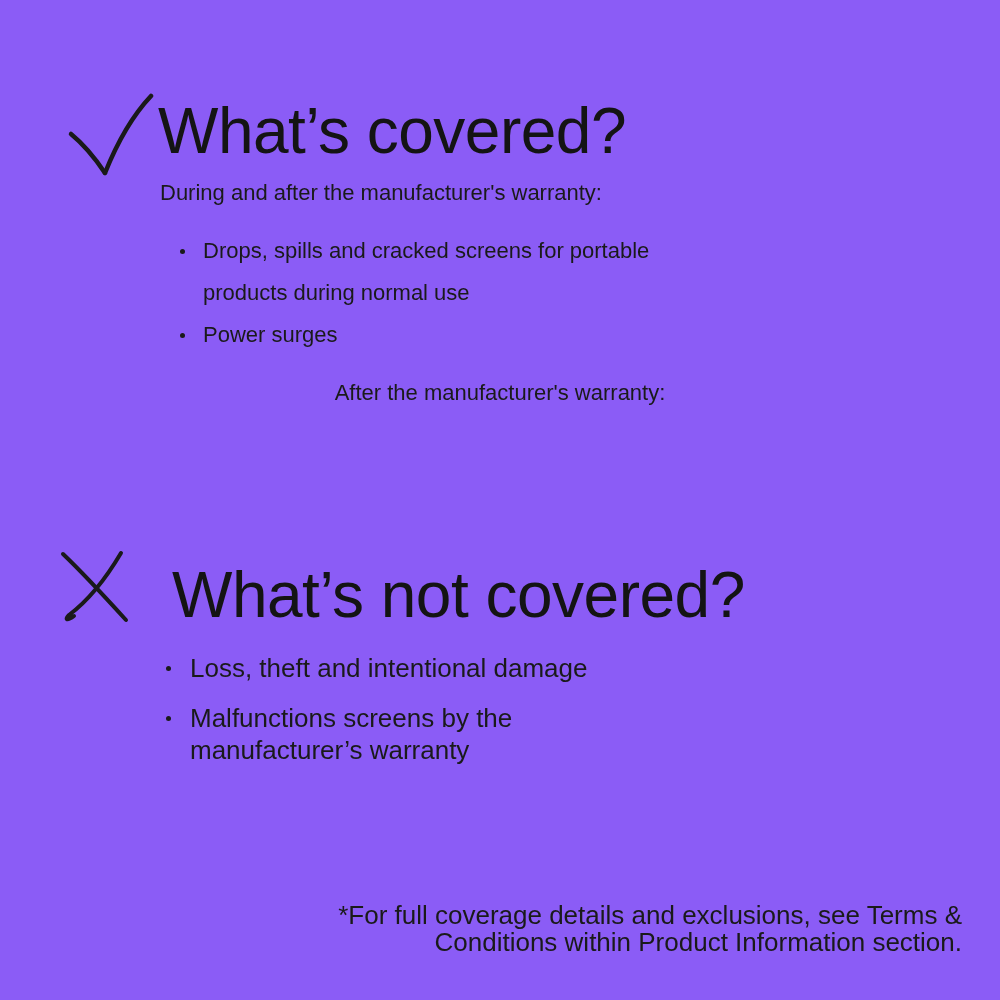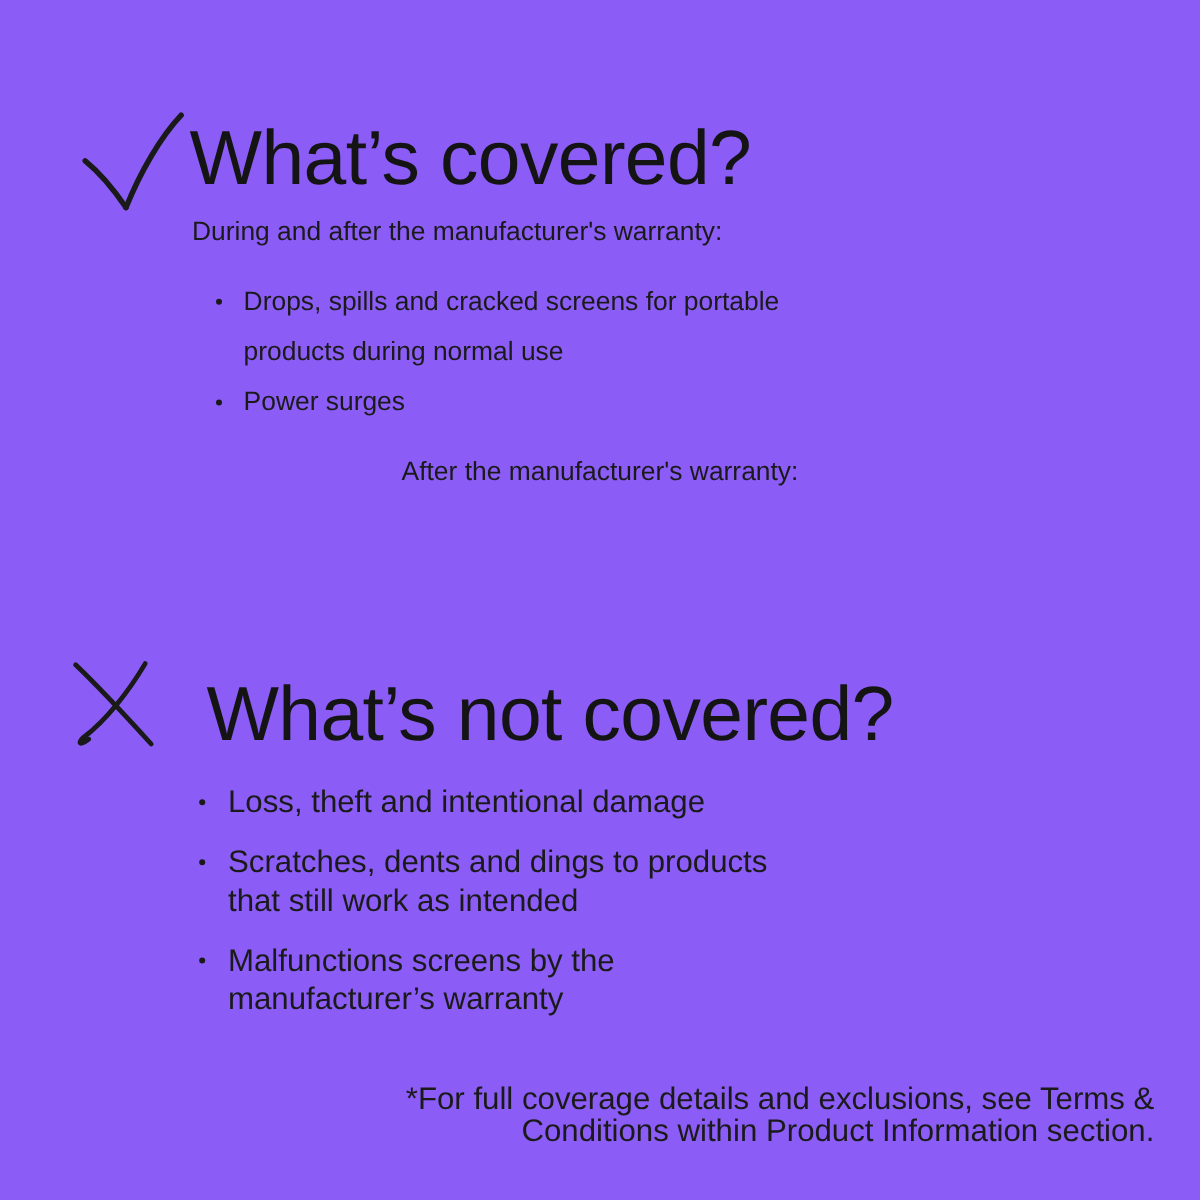--- a/index.html
+++ b/index.html
@@ -120,24 +120,20 @@
   </span>
 
   <h1 class="section-title" style="left:158px; top:544px; margin:14px;text-align:right;">What’s not covered?</h1>
 
   <ul class="bullet-list not-covered-list">
 
       <li class="bullet-item">
         <span class="bullet-text">Loss, theft and intentional damage</span>
       </li>
 
-      <li class="bullet-item">
-        <span class="bullet-text">Scratches, dents and dings to products
-that still work as intended</span>
-      </li>
 
       <li class="bullet-item">
         <span class="bullet-text">Malfunctions screens by the
 manufacturer’s warranty</span>
       </li>
     </ul>
 
   <div class="footnote">*For full coverage details and exclusions, see Terms &amp;
 Conditions within Product Information section.</div>
 

